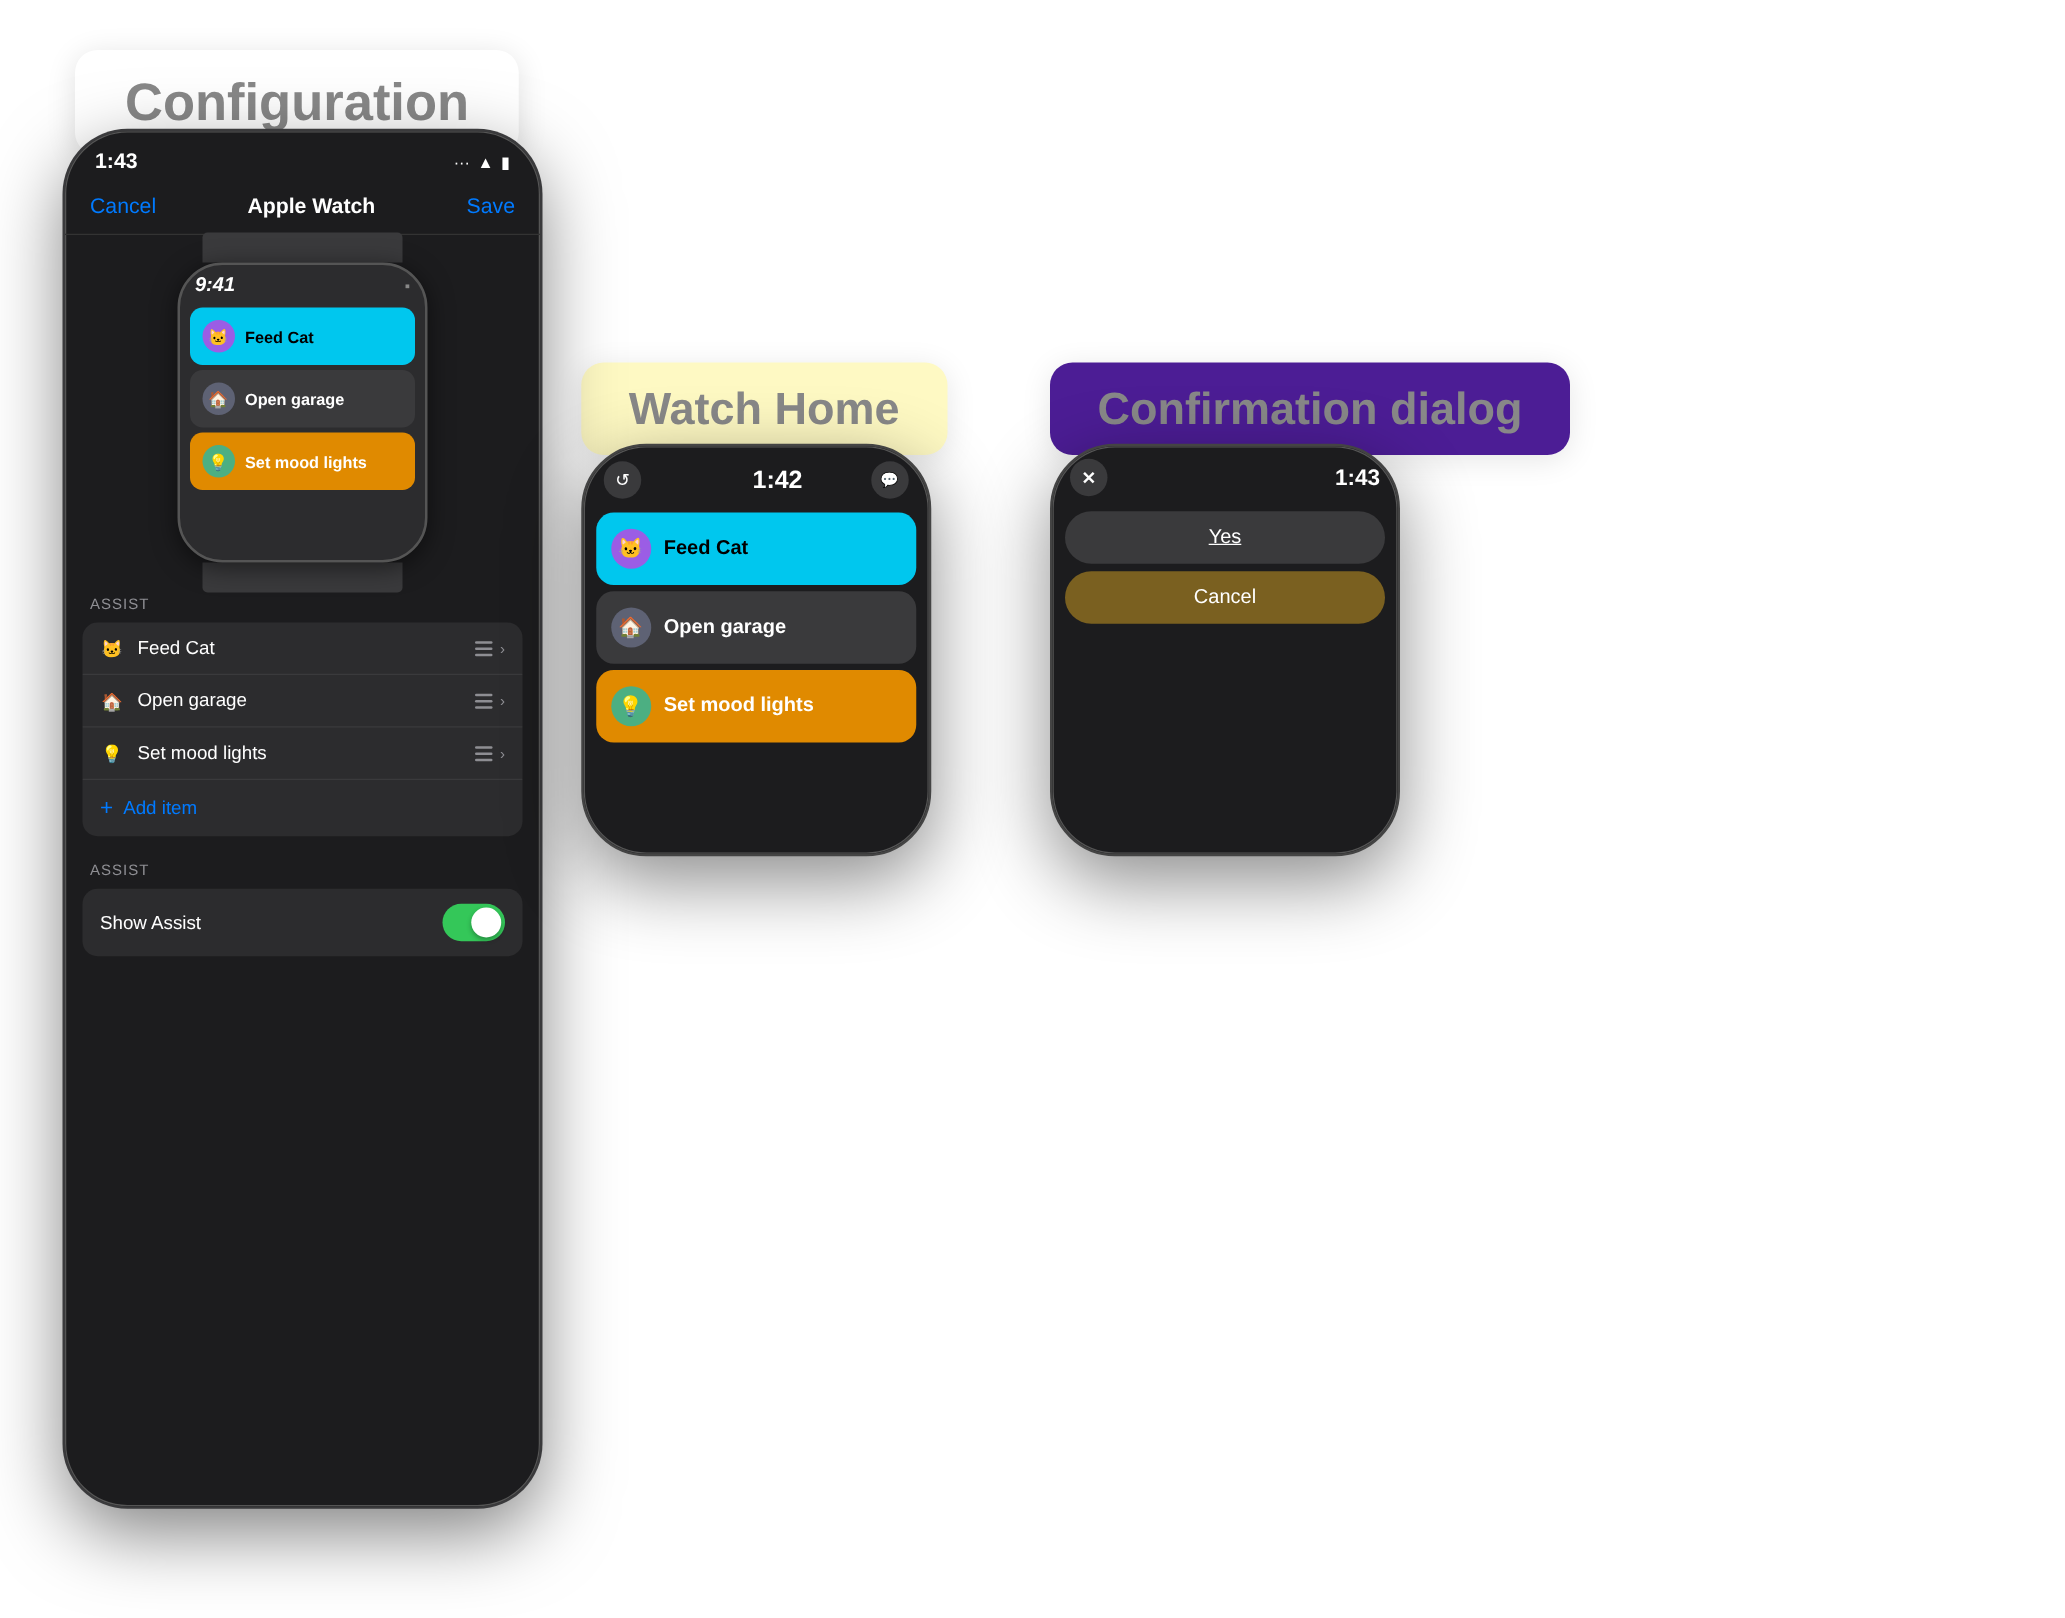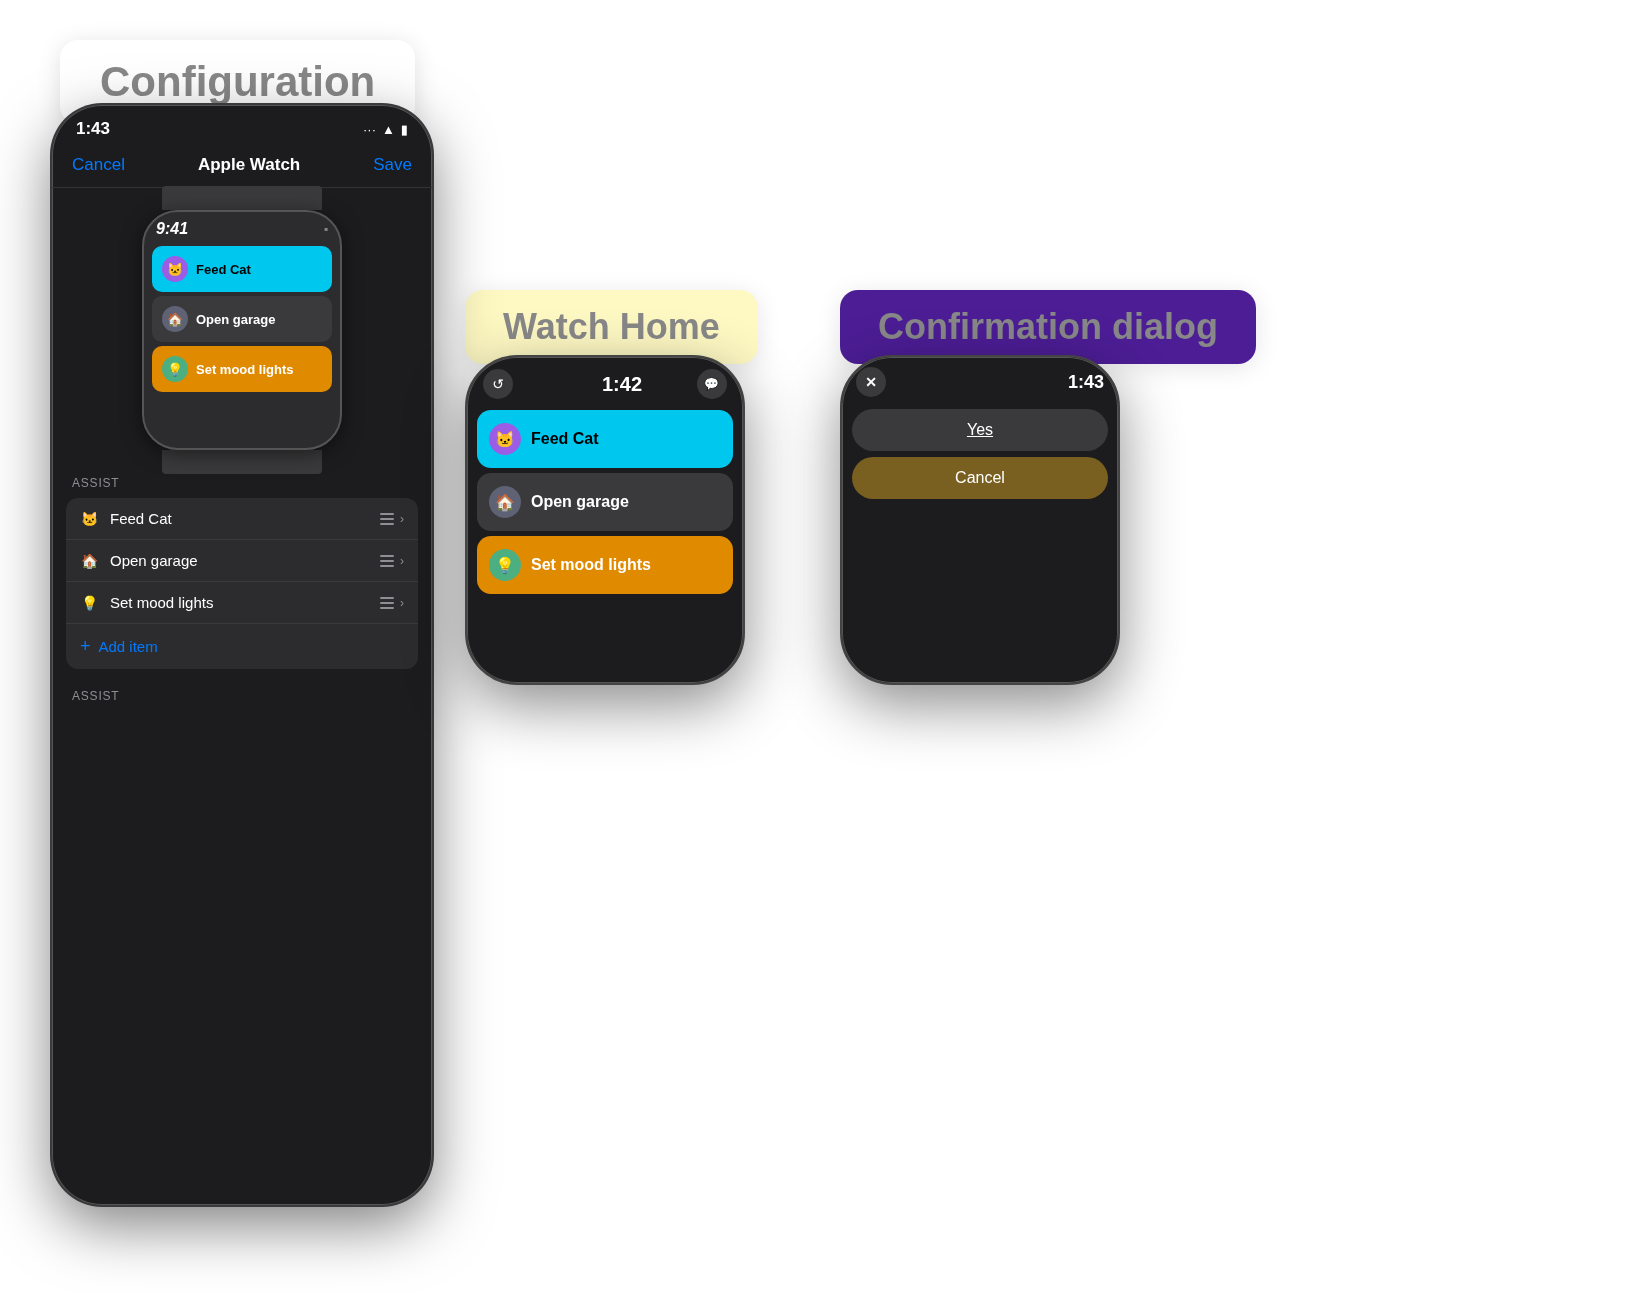--- a/index.html
+++ b/index.html
@@ -571,20 +571,24 @@
 
       <div class="add-item-row">
         <span class="add-plus">+</span>
         <span>Add item</span>
       </div>
     </div>
   </div>
 
   <div class="assist-section">
     <div class="section-label">ASSIST</div>
+    <div class="assist-row">
+      <span>Show Assist</span>
+      <div class="toggle"></div>
+    </div>
   </div>
 </div>
 
 <div class="watch-large-frame watch-home-device">
   <div class="watch-top-band"></div>
   <div class="watch-bottom-band"></div>
   <div class="watch-crown"></div>
   <div class="watch-btn-small"></div>
 
   <div class="watch-status-bar">

